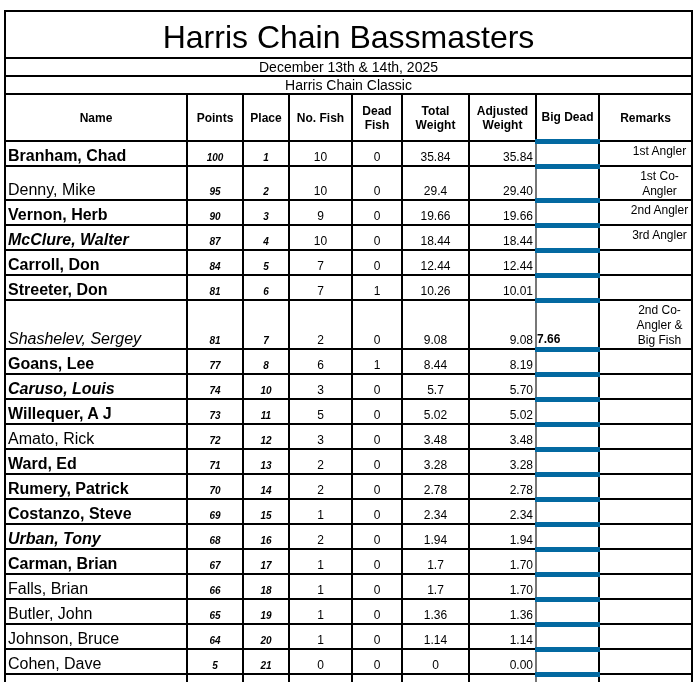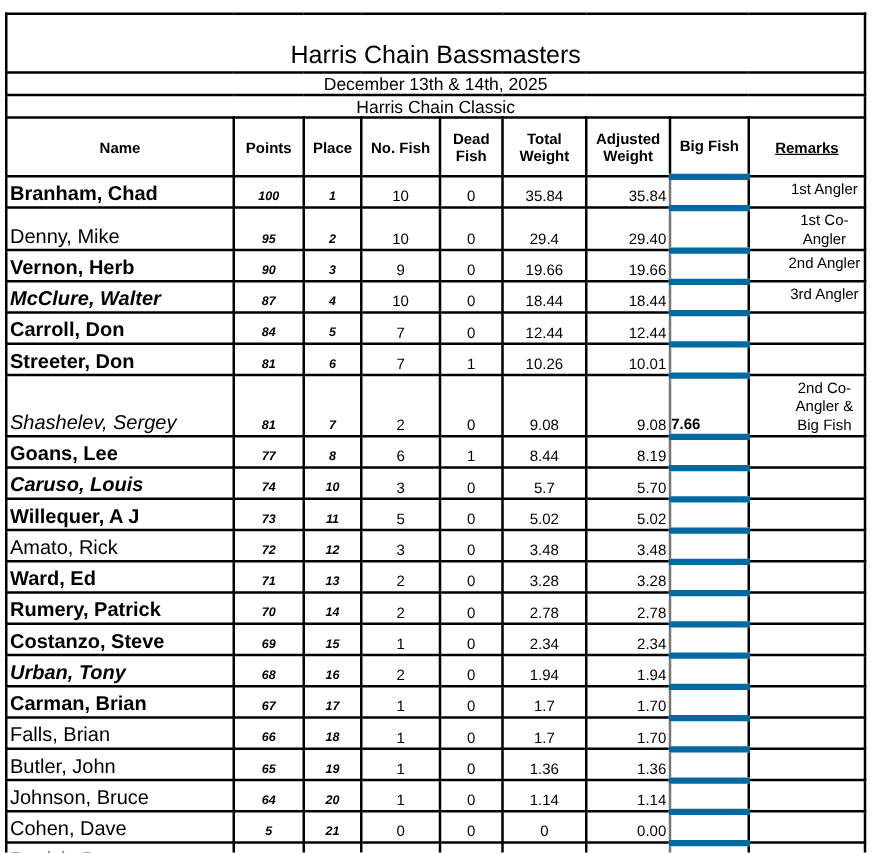--- a/index.html
+++ b/index.html
@@ -2,26 +2,26 @@
 <html><head>
 <meta charset="utf-8">
 <style>
   html, body { margin: 0; padding: 0; background: #ffffff; }
   body { width: 698px; height: 682px; position: relative; overflow: hidden;
          font-family: "Liberation Sans", sans-serif; color: #000; }
   .sheet { position: absolute; left: 4px; top: 10px; width: 687px; }
   table { border-collapse: collapse; width: 687px; table-layout: fixed; }
   td, th { padding: 0; overflow: hidden; white-space: nowrap; }
   .banner td { border: 2px solid #000; text-align: center; font-weight: normal; }
-  .title td { height: 44px; font-size: 20px; vertical-align: bottom; padding-bottom: 1px; }
+  .title td { height: 44px; font-size: 32px; vertical-align: bottom; padding-bottom: 1px; }
   .subtitle td { height: 16px; font-size: 14px; line-height: 16px; }
   .event td { height: 16px; font-size: 14px; line-height: 16px; }
   .hdr th { height: 30px; font-size: 12px; font-weight: bold; text-align: center;
             border: 2px solid #000; line-height: 14px; vertical-align: middle; }
-  .hdr th.bottom { vertical-align: bottom; padding-bottom: 15px; text-decoration: underline; }
+  .hdr th.bottom { vertical-align: bottom; padding-bottom: 15px; }
   .row td { height: 20px; border-left: 2px solid #000; border-right: 2px solid #000;
             border-top: 2px solid #000; border-bottom: 2px solid #000;
             font-size: 12px; vertical-align: bottom; line-height: 15px; }
   .row.tall td { height: 43px; margin-top: 47px; }
   .row td.name { font-size: 16px; text-align: left; padding-left: 2px; line-height: 18px; }
   .row td.name.b { font-weight: bold; }
   .row td.name.i { font-style: italic; }
   .row td.pts, .row td.plc { font-weight: bold; font-style: italic; font-size: 10px; text-align: center; }
   .row td.c { text-align: center; }
   .row td.adj { text-align: right; padding-right: 2px; border-right-color: #777; }
@@ -55,21 +55,21 @@
         <td colspan="9">Harris Chain Classic</td>
       </tr>
       <tr class="hdr">
         <th>Name</th>
         <th>Points</th>
         <th>Place</th>
         <th>No. Fish</th>
         <th><span>Dead</span><br><span>Fish</span></th>
         <th><span>Total</span><br><span>Weight</span></th>
         <th><span>Adjusted</span><br><span>Weight</span></th>
-        <th>Big Fish</th>
+        <th>Big Dead</th>
         <th class="bottom">Remarks</th>
       </tr>
     <tr class="row">
           <td class="name b">Branham, Chad</td>
           <td class="pts">100</td>
           <td class="plc">1</td>
           <td class="c">10</td>
           <td class="c">0</td>
           <td class="c">35.84</td>
           <td class="adj">35.84</td>

